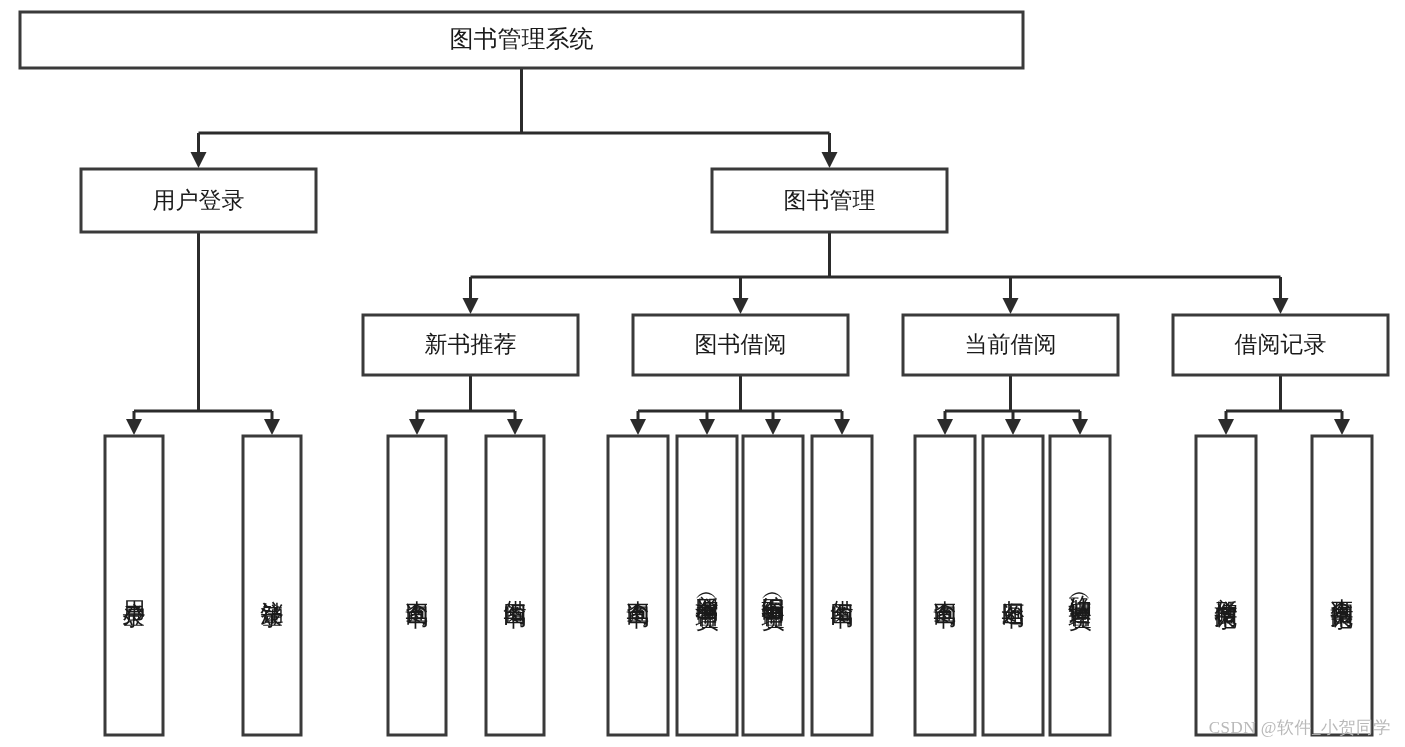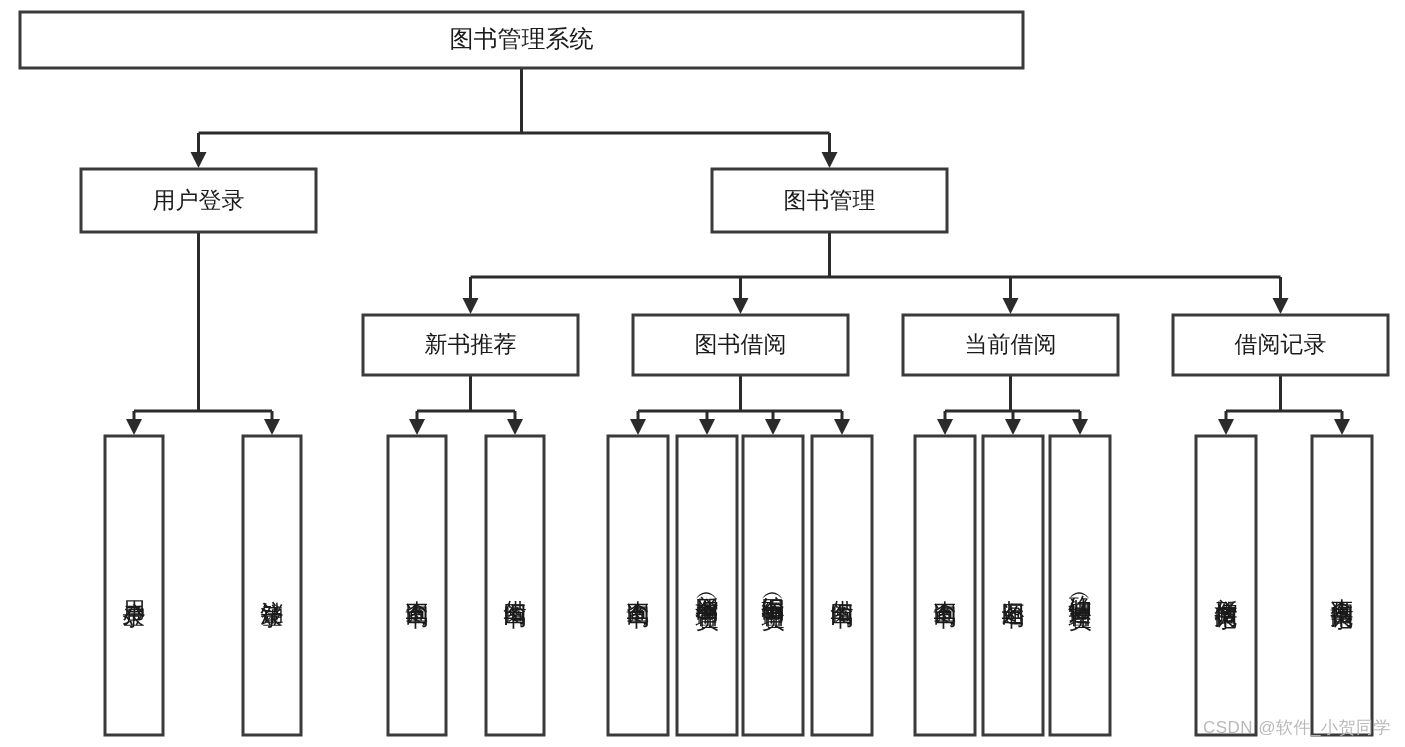--- a/index.html
+++ b/index.html
@@ -71,21 +71,21 @@
     font-size: 23px;
     line-height: 1.18;
     letter-spacing: 2px;
     color: #1a1a1a;
     white-space: nowrap;
   }
   .watermark {
     position: absolute;
     right: 14px;
     bottom: 8px;
-    font-family: Liberation Sans, sans-serif;
+    font-family: Liberation Serif, serif;
     font-size: 17px;
     color: #b9b9b9;
     letter-spacing: 0.5px;
     user-select: none;
     white-space: nowrap;
   }
 </style>
 </head>
 <body>
 

